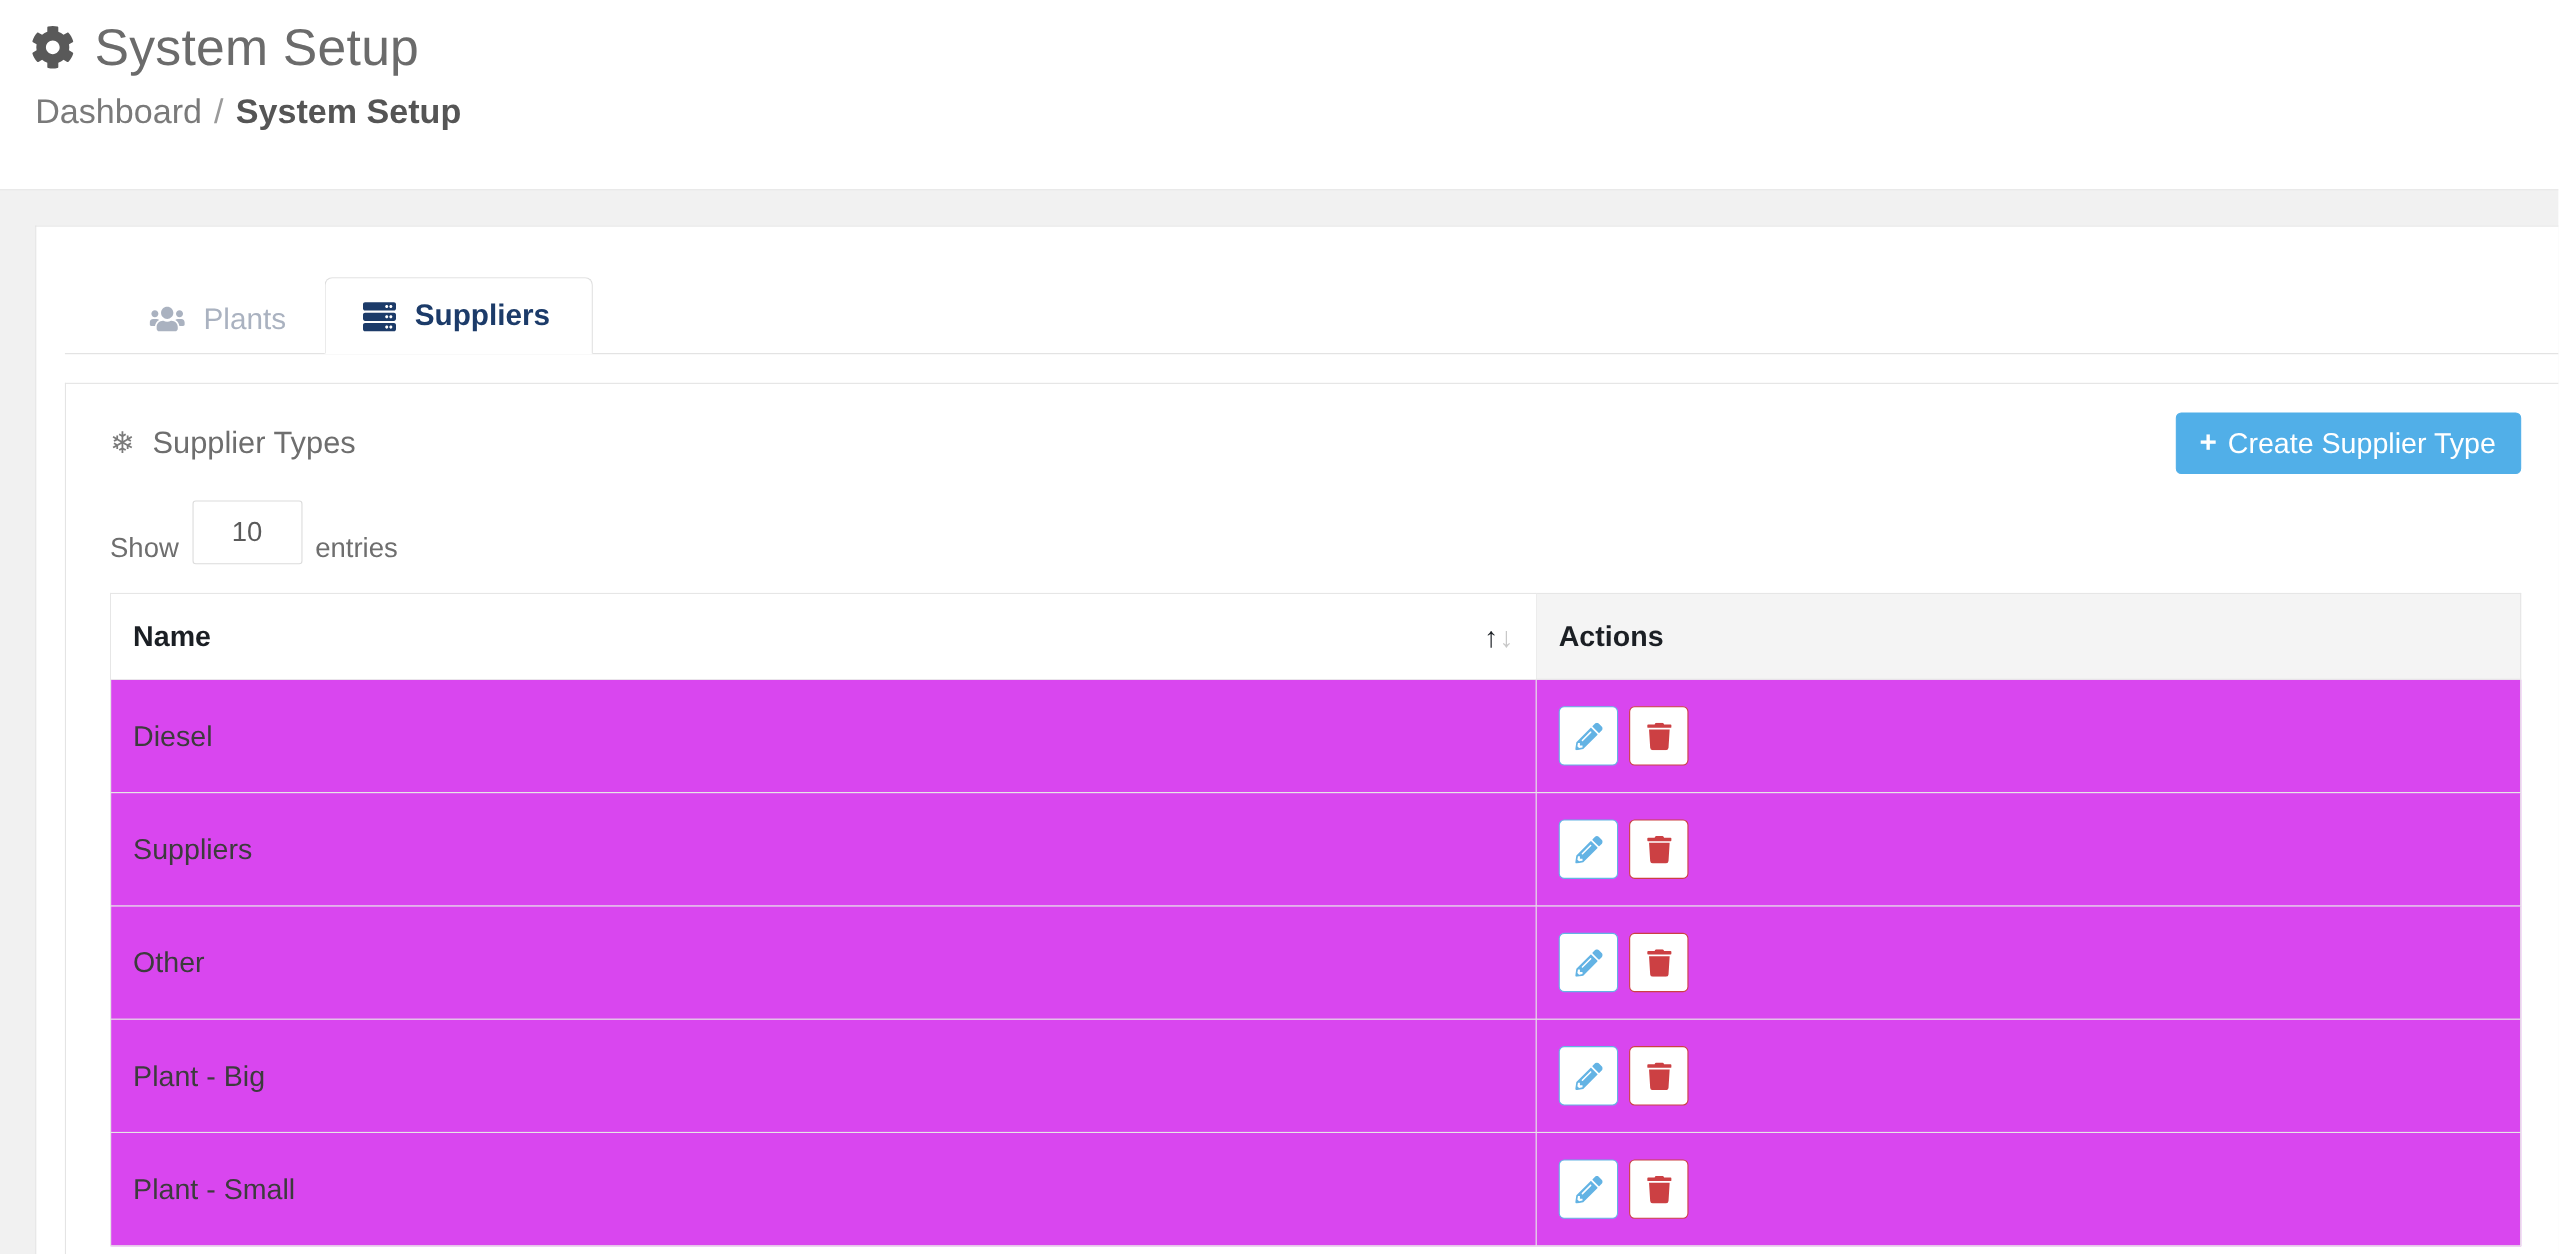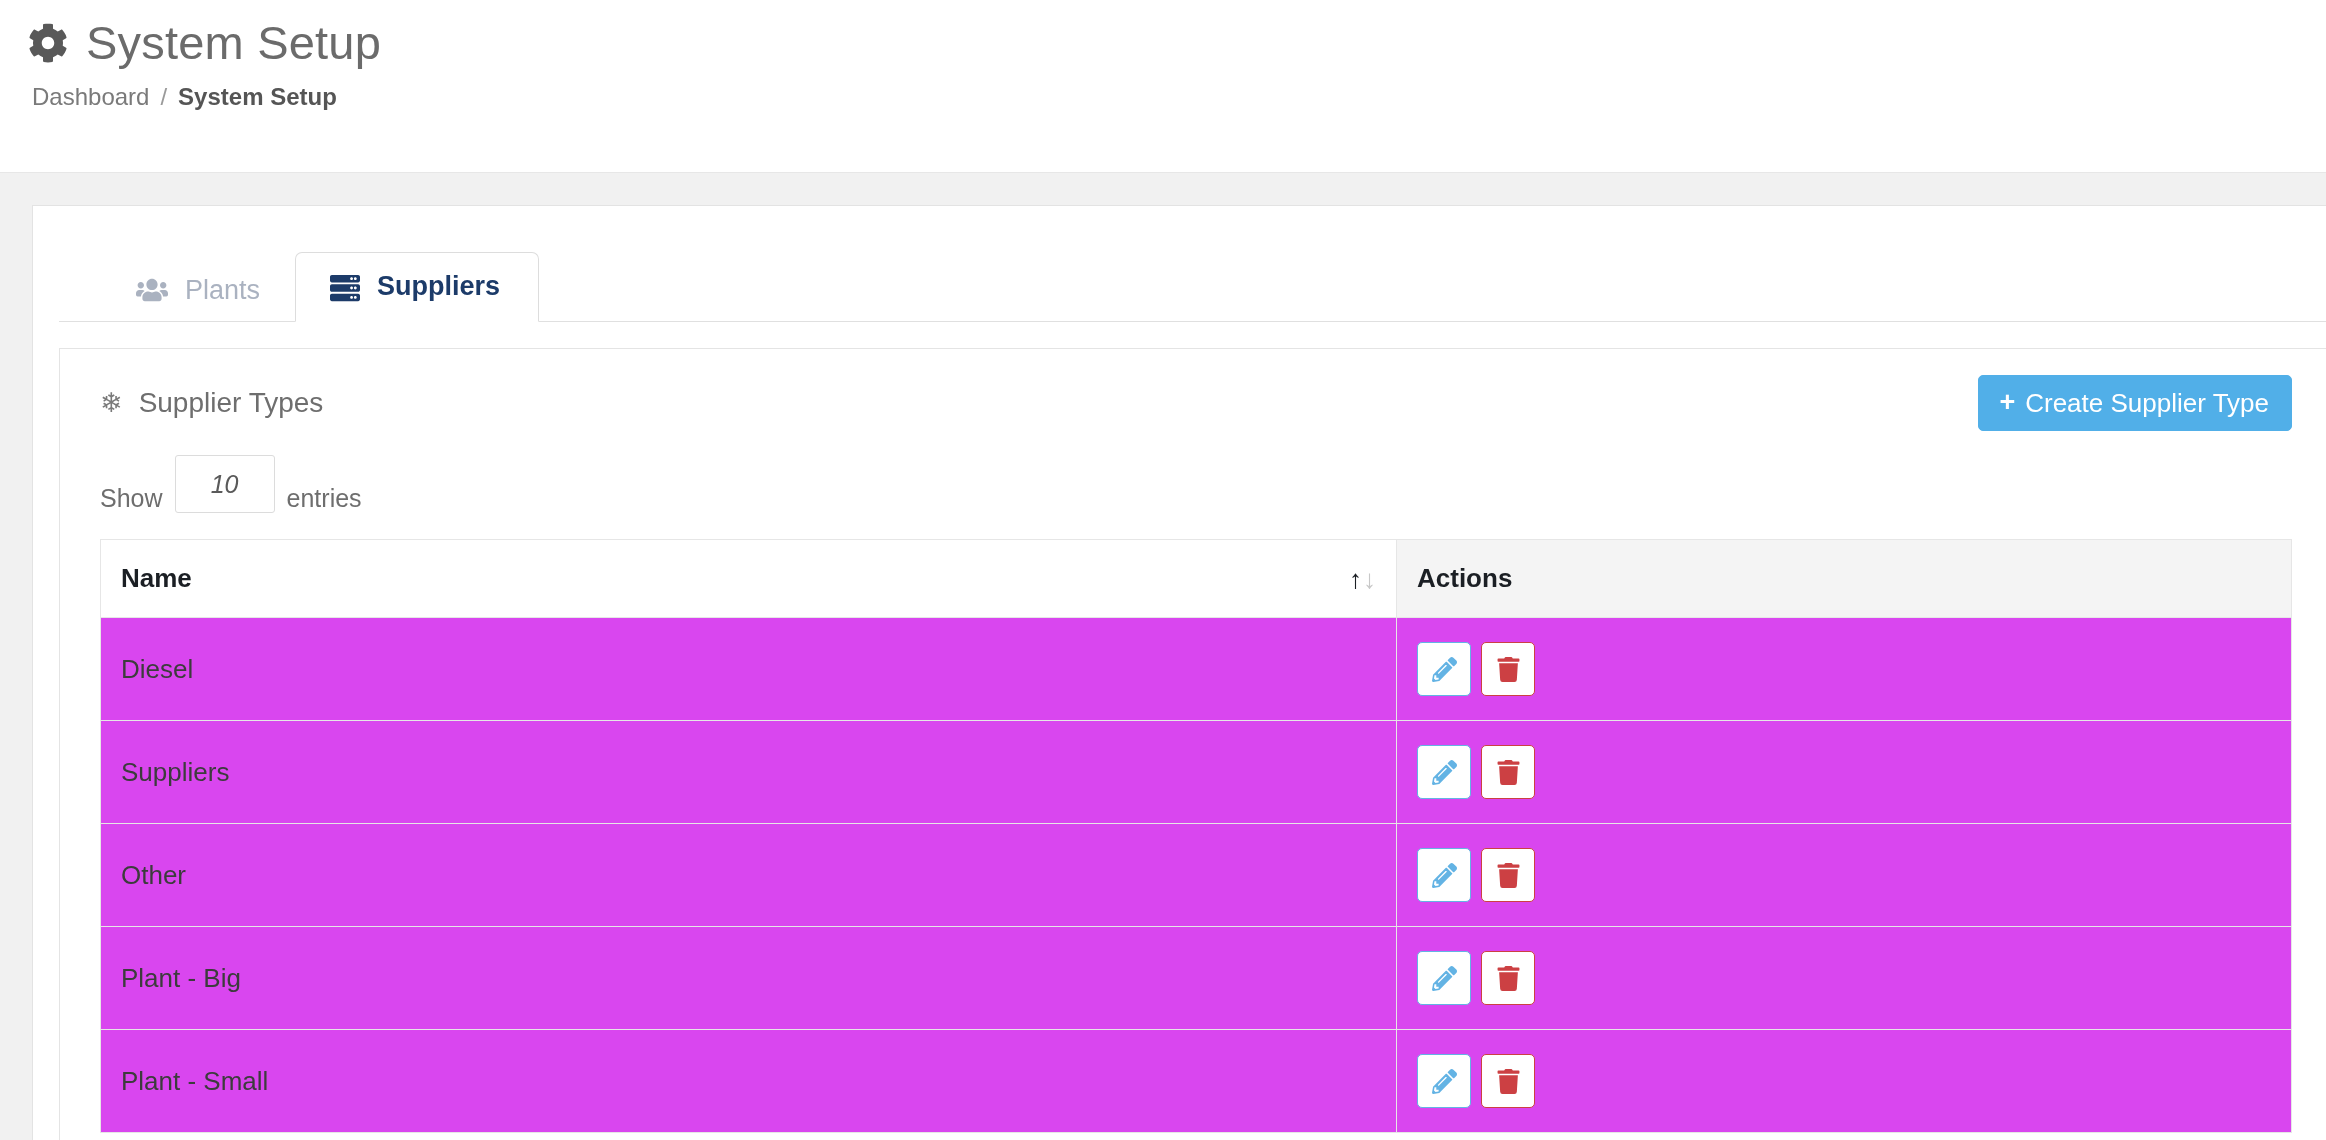--- a/index.html
+++ b/index.html
@@ -40,21 +40,21 @@
     font-size: 47px;
     font-weight: 300;
     color: #6b6b6b;
     line-height: 1.05;
     letter-spacing: 0.2px;
     white-space: nowrap;
   }
   .breadcrumb {
     margin-top: 16px;
     margin-left: 4px;
-    font-size: 24px;
+    font-size: 31px;
     color: #7a7a7a;
     display: flex;
     align-items: center;
     gap: 11px;
     line-height: 1.2;
   }
   .breadcrumb .crumb-link { color: #7a7a7a; text-decoration: none; }
   .breadcrumb .crumb-sep { color: #9a9a9a; }
   .breadcrumb .crumb-current { color: #555555; font-weight: bold; }
 
@@ -175,21 +175,20 @@
     width: 100px;
     height: 58px;
     border: 1px solid #dcdcdc;
     border-radius: 3px;
     background: #ffffff;
     font-size: 25px;
     color: #5a5a5a;
     text-align: center;
     font-family: "Liberation Sans", sans-serif;
     padding: 0 8px;
-    font-style: italic;
   }
   .search-control {
     display: flex;
     align-items: center;
     gap: 14px;
     font-size: 25px;
     color: #6e6e6e;
   }
   .search-input {
     width: 372px;

